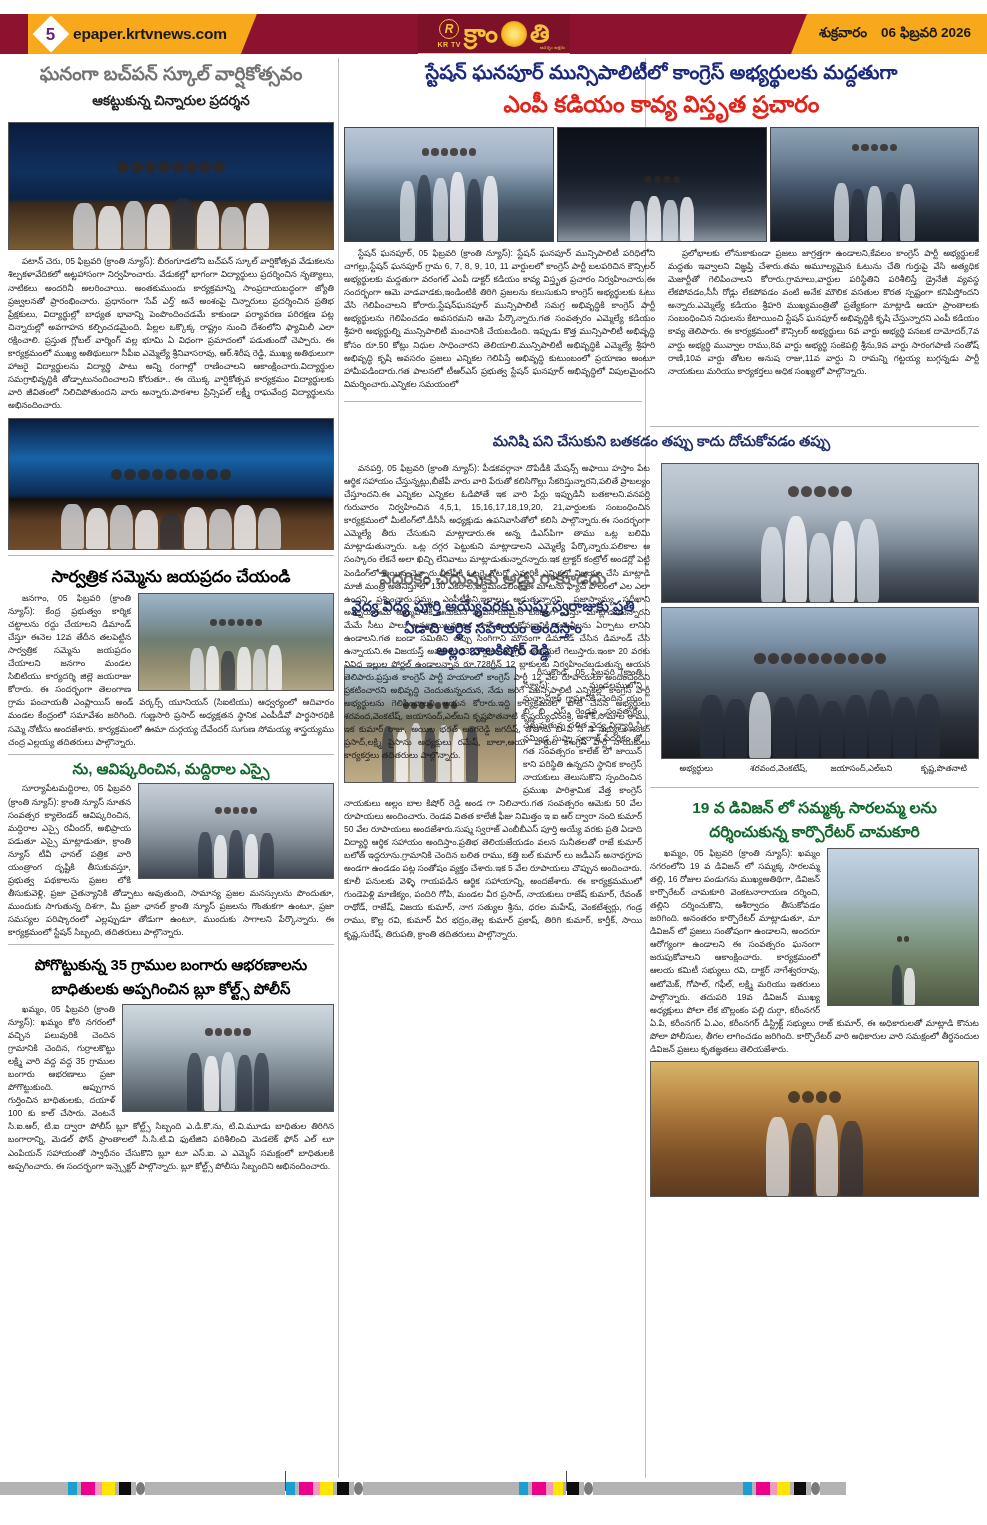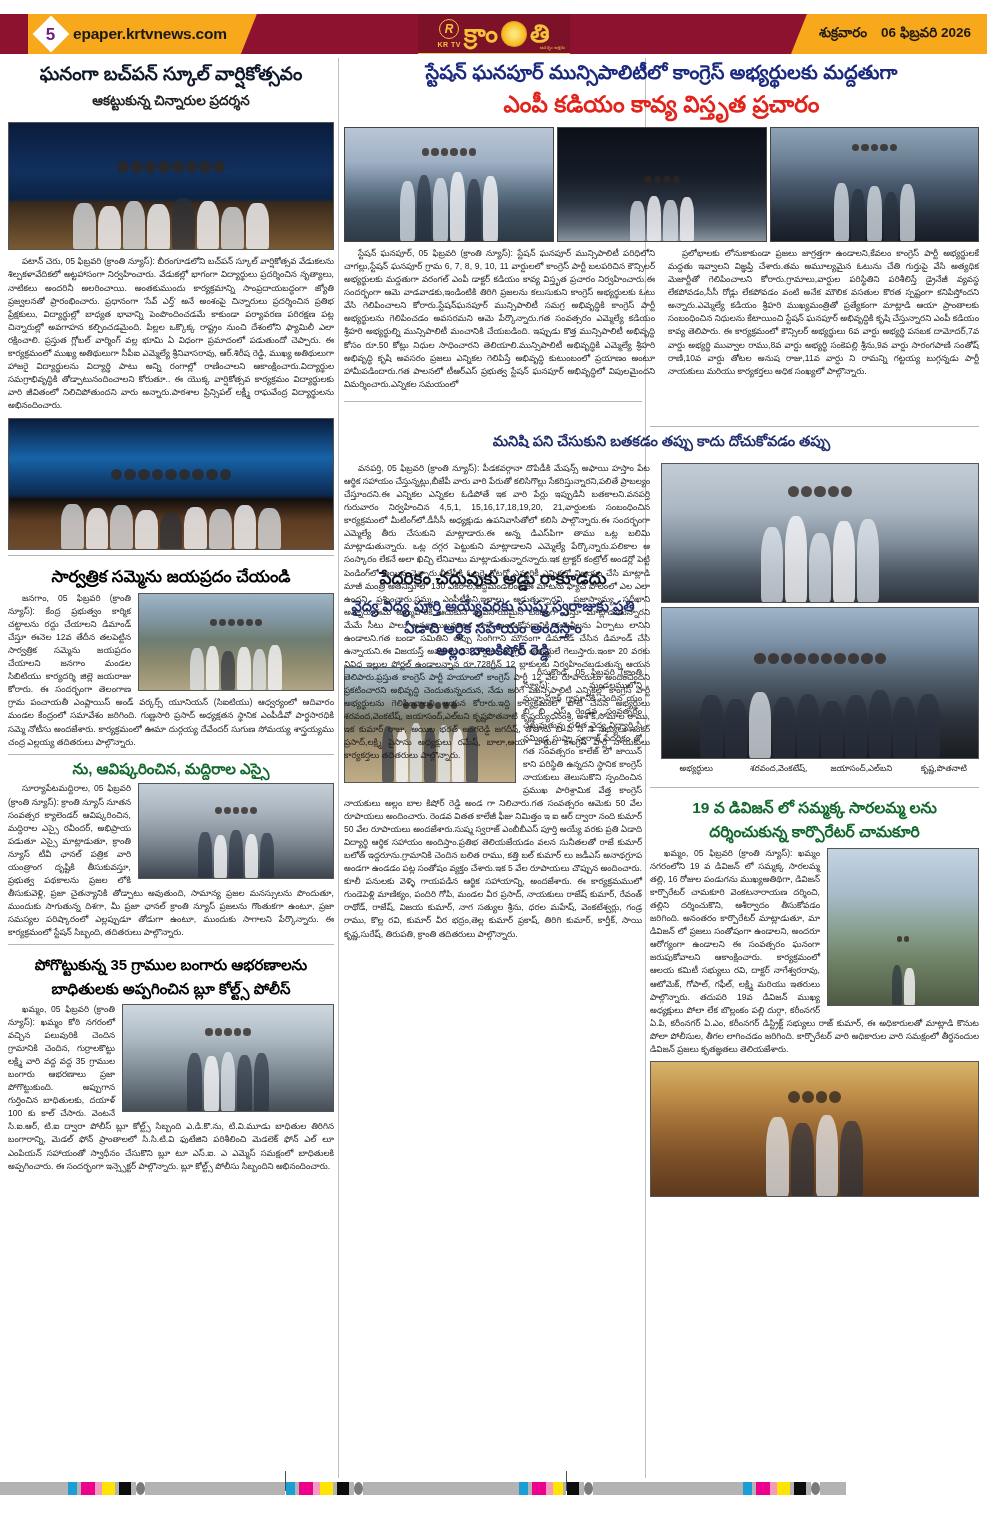--- a/index.html
+++ b/index.html
@@ -116,21 +116,21 @@
   .vrule.v1 { left: 338px; }
   .vrule.v2 { left: 645px; }
 
   
   .hl {
     text-align: center;
     font-family: "Liberation Sans", "DejaVu Sans", sans-serif;
     font-weight: bold;
     line-height: 1.32;
   }
-  .hl-red    { color: #0f172a; }
+  .hl-red    { color: #737373; }
   .hl-navy   { color: #000000; }
   .hl-green  { color: #11682c; }
 
   .hl-main1 { font-size: 18.5px; padding: 4px 2px 2px; }
   .hl-sub1  { font-size: 13.5px; color: #222; font-weight: bold; padding: 5px 2px 6px; text-align:center;}
   .hl-lead-a { font-size: 19.5px; color: #1b2a80; padding: 2px 4px 1px; }
   .hl-lead-b { font-size: 23px;   color: #e2241b; padding: 2px 4px 5px; }
   .hl-lead2  { font-size: 20.5px; color: #cf1a14; padding: 3px 4px 2px; }
   .hl-lead2-sub { font-size: 14.5px; color: #23306e; font-weight: bold; line-height: 1.45; padding: 2px 10px 6px; text-align: center;}
   .hl-sec   { font-size: 16.5px; padding: 6px 2px 4px; }

